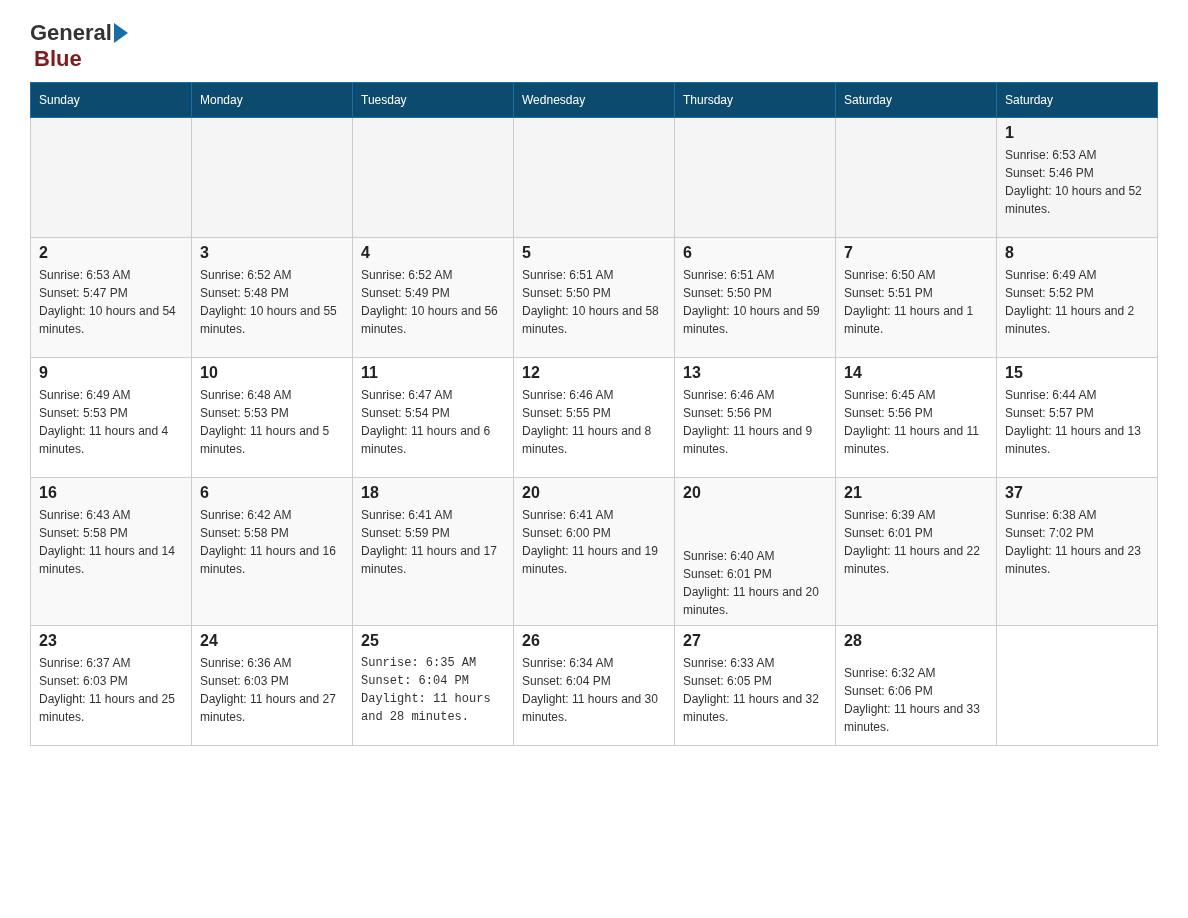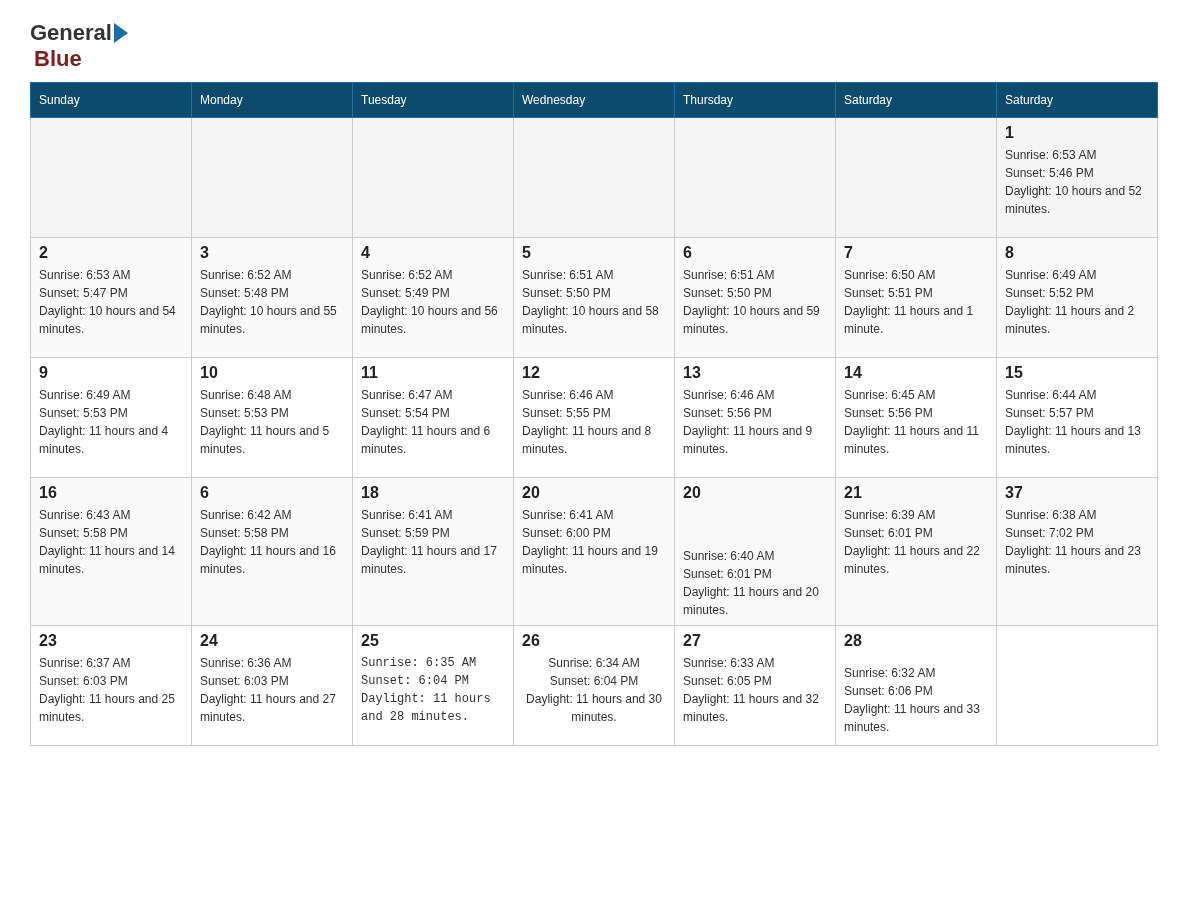--- a/index.html
+++ b/index.html
@@ -299,21 +299,21 @@
 Daylight: 11 hours and 27 minutes.</div>
         </td>
         <td>
           <span class="day-number">25</span>
           <div class="day-info" style="white-space: pre-line; font-family: Liberation Mono, monospace;">Sunrise: 6:35 AM
 Sunset: 6:04 PM
 Daylight: 11 hours and 28 minutes.</div>
         </td>
         <td>
           <span class="day-number">26</span>
-          <div class="day-info" style="white-space: pre-line; text-align: center;">Sunrise: 6:34 AM
+          <div class="day-info" style="white-space: pre-line;">Sunrise: 6:34 AM
 Sunset: 6:04 PM
 Daylight: 11 hours and 30 minutes.</div>
         </td>
         <td>
           <span class="day-number">27</span>
           <div class="day-info" style="white-space: pre-line;">Sunrise: 6:33 AM
 Sunset: 6:05 PM
 Daylight: 11 hours and 32 minutes.</div>
         </td>
         <td>

